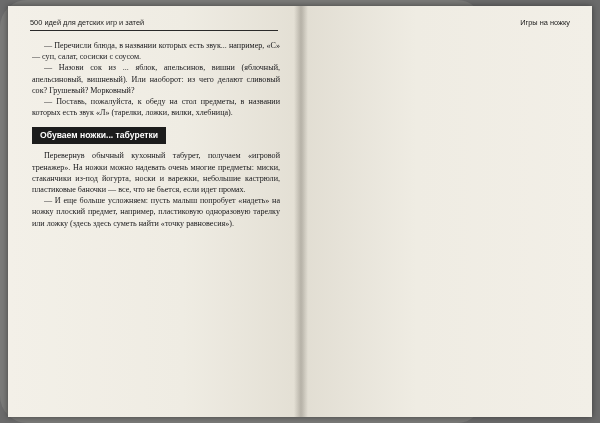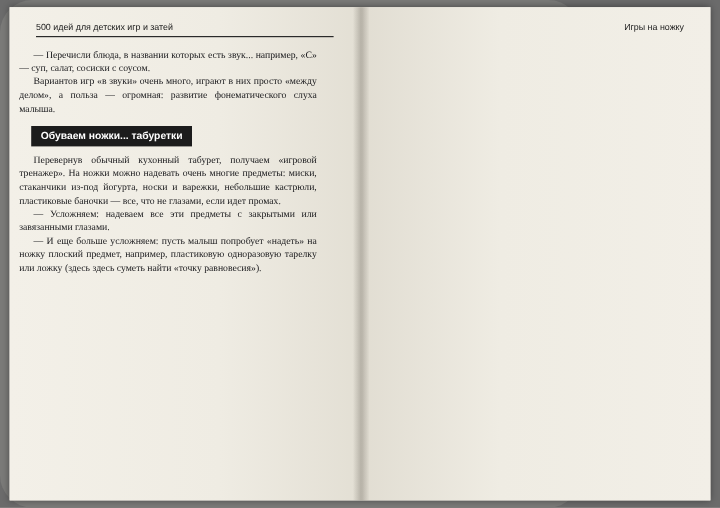--- a/index.html
+++ b/index.html
@@ -54,21 +54,21 @@
   .col {
     position: absolute;
     top: 14px;
     width: 248px;
     height: 384px;
     font-size: 8.1px;
     line-height: 11.2px;
     color: #17171a;
     text-align: justify;
   }
-  .col-left { left: 8px; }
+  .col-left { left: 24px; }
 
   .running-head {
     position: absolute;
     top: 12px;
     font-size: 7.4px;
     color: #1a1a1a;
     font-family: "Liberation Sans", sans-serif;
   }
   .rh-left { left: 22px; }
   .rh-right { right: 22px; }
@@ -90,42 +90,42 @@
 
   .heading {
     display: inline-block;
     background: #1c1c1c;
     color: #ffffff;
     font-family: "Liberation Sans", sans-serif;
     font-weight: bold;
     font-size: 8.6px;
     line-height: 13px;
     padding: 2px 8px 2px 8px;
-    margin: 9px 0 6px 10px;
+    margin: 9px 0 6px 0;
   }
   .heading-wrap { display: block; }
 </style>
 </head>
 <body>
 
 <div id="page">
   <div class="spread">
 
     <div class="page-left">
       <div class="running-head rh-left">500 идей для детских игр и затей</div>
       <div class="rule rule-left"></div>
       <div class="col col-left">
         <div class="body-start"></div>
         <p class="para dash">— Перечисли блюда, в названии которых есть звук... например, «С» — суп, салат, сосиски с соусом.</p>
-        <p class="para">Вариантов игр «в звуки» очень много, играют в них просто «между делом», а польза — огромная: развитие фонематического слуха малыша.</p>
+        <p class="para dash">— Назови сок из ... яблок, апельсинов, вишни (яблочный, апельсиновый, вишневый). Или наоборот: из чего делают сливовый сок? Грушевый? Морковный?</p>
+        <p class="para dash">— Поставь, пожалуйста, к обеду на стол предметы, в названии которых есть звук «Л» (тарелки, ложки, вилки, хлебница).</p>
         <span class="heading-wrap">
           <span class="heading">Обуваем ножки... табуретки</span>
         </span>
-        <p class="para">Перевернув обычный кухонный табурет, получаем «игровой тренажер». На ножки можно надевать очень многие предметы: миски, стаканчики из-под йогурта, носки и варежки, небольшие кастрюли, пластиковые баночки — все, что не глазами, если идет промах.</p>
-        <p class="para dash">— Усложняем: надеваем все эти предметы с закрытыми или завязанными глазами.</p>
+        <p class="para">Перевернув обычный кухонный табурет, получаем «игровой тренажер». На ножки можно надевать очень многие предметы: миски, стаканчики из-под йогурта, носки и варежки, небольшие кастрюли, пластиковые баночки — все, что не бьется, если идет промах.</p>
         <p class="para dash">— И еще больше усложняем: пусть малыш попробует «надеть» на ножку плоский предмет, например, пластиковую одноразовую тарелку или ложку (здесь здесь суметь найти «точку равновесия»).</p>
       </div>
     </div>
 
     <div class="page-right">
       <div class="running-head rh-right">Игры на ножку</div>
 
     </div>
 
     <div class="gutter"></div>

